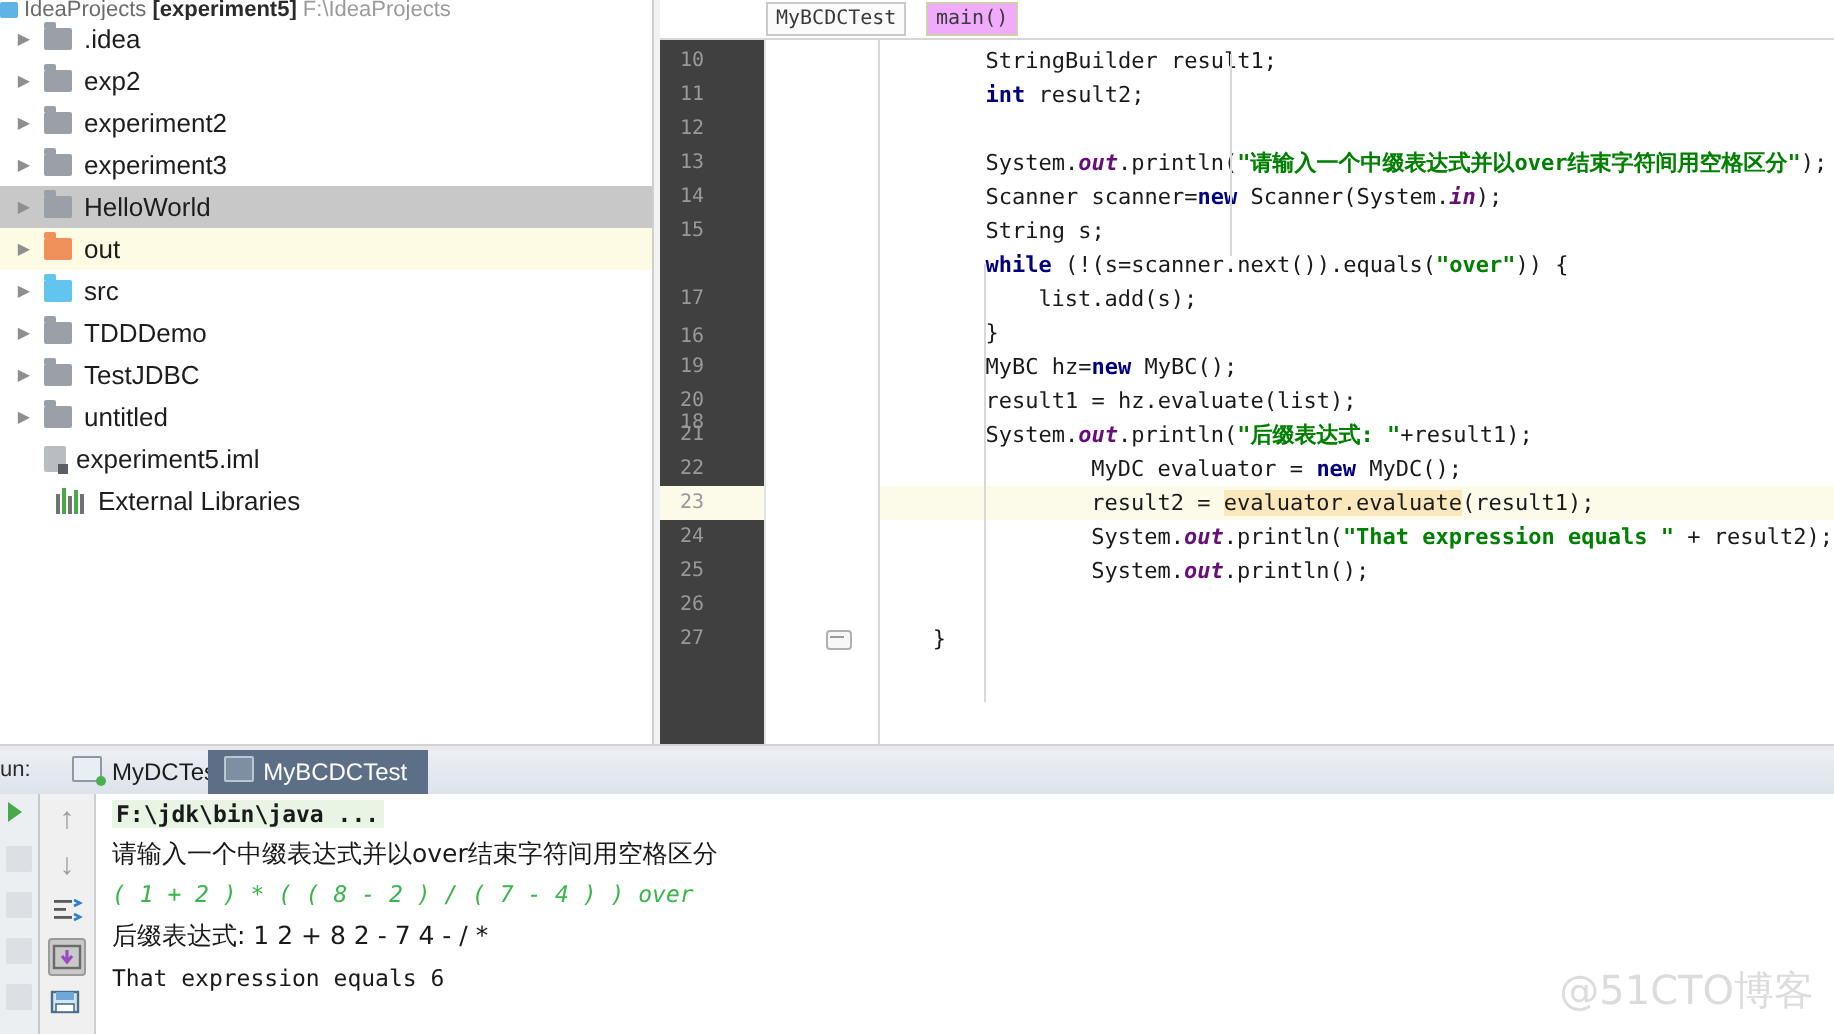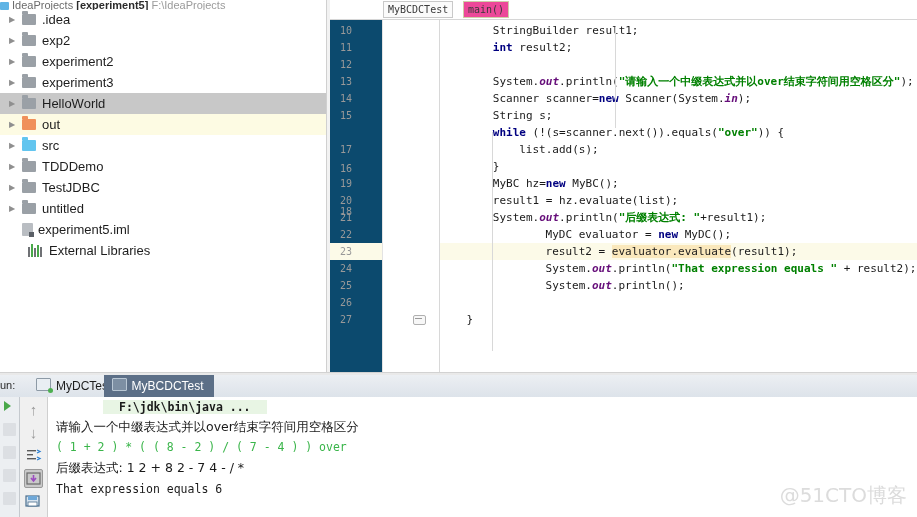--- a/index.html
+++ b/index.html
@@ -84,24 +84,24 @@
   #breadcrumb{
     position:absolute;left:0;top:0;width:587px;height:19px;background:#ffffff;
     border-bottom:1px solid #d6d6d6;
   }
   .crumb{
     position:absolute;top:1px;height:15px;line-height:15px;
     font-family:"DejaVu Sans Mono", monospace;font-size:10px;color:#3a3a3a;
     border:1px solid #c9c9c9;background:#fbfbfb;padding:0 4px;
   }
   .crumb.c1{left:53px;}
-  .crumb.c2{left:133px;background:#ec4899;border-color:#cfcfa8;}
+  .crumb.c2{left:133px;background:#f0abfc;border-color:#cfcfa8;}
 
   #gutter{
-    position:absolute;left:0;top:20px;width:52px;height:355px;background:#0c4a6e;
+    position:absolute;left:0;top:20px;width:52px;height:355px;background:#404040;
     border-right:1px solid #e3e3e3;
   }
   #gutter2{
     position:absolute;left:53px;top:20px;width:56px;height:355px;background:#ffffff;
     border-right:1px solid #d8d8d8;
   }
   .lnum{
     position:absolute;right:30px;font-family:"DejaVu Sans Mono", monospace;
     font-size:10px;color:#999999;height:17px;line-height:17px;
   }
@@ -174,22 +174,22 @@
 
   #console{
     position:absolute;left:48px;top:22px;width:869px;height:120px;background:#ffffff;
     overflow:hidden;
   }
   .oline{
     position:absolute;left:8px;white-space:nowrap;
     font-family:"DejaVu Sans Mono", monospace;font-size:11.5px;
   }
   .oline.cjk{font-family:"DejaVu Sans", sans-serif;font-size:12.5px;color:#1a1a1a;}
-  .o-cmd{color:#1a1a1a;font-weight:bold;background:#e8f5e4;padding:0 16px;margin-left:47px;}
-  .o-green{color:#3ab54a;text-align:right;}
+  .o-cmd{color:#1a1a1a;font-weight:bold;background:#e8f5e4;padding:0 2px;}
+  .o-green{color:#3ab54a;font-style:italic;text-align:right;}
   .o-dark{color:#1a1a1a;}
   #watermark{
     position:absolute;right:10px;bottom:8px;font-size:20px;color:#dcdcdc;
     font-family:"DejaVu Sans", sans-serif;white-space:nowrap;
   }
   #hsplit{
     position:absolute;left:0;top:372px;width:917px;height:3px;background:#e9e9e9;
     border-top:1px solid #d2d2d2;
   }
 </style>

